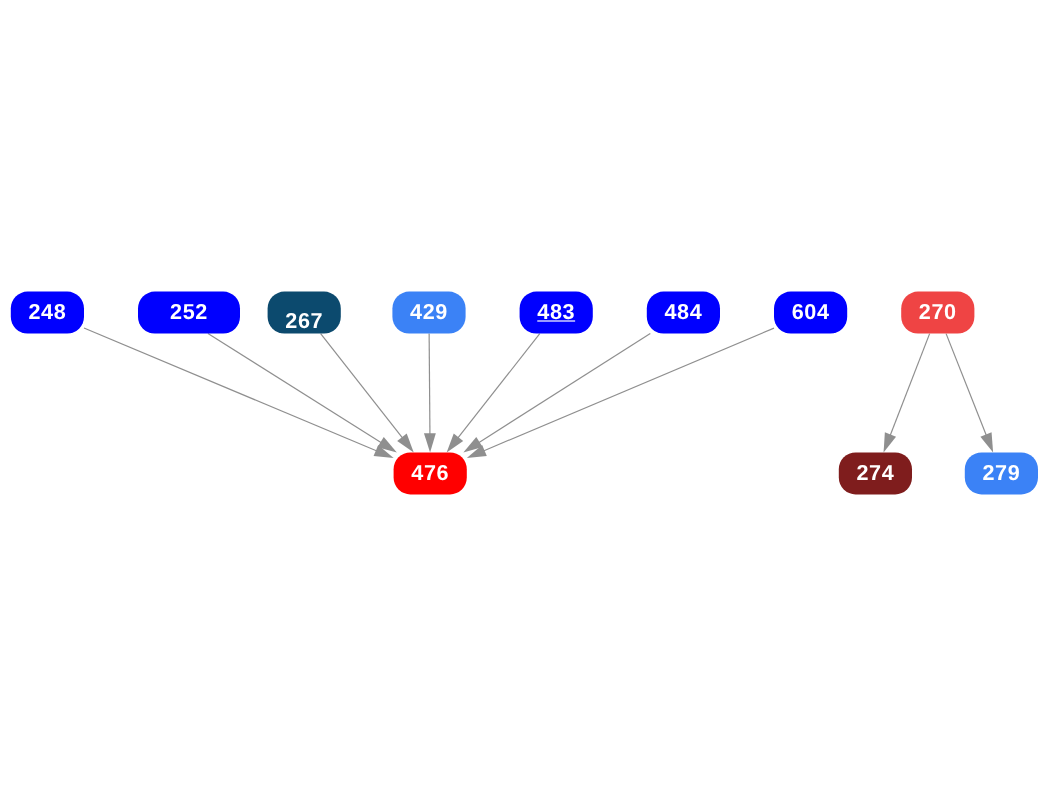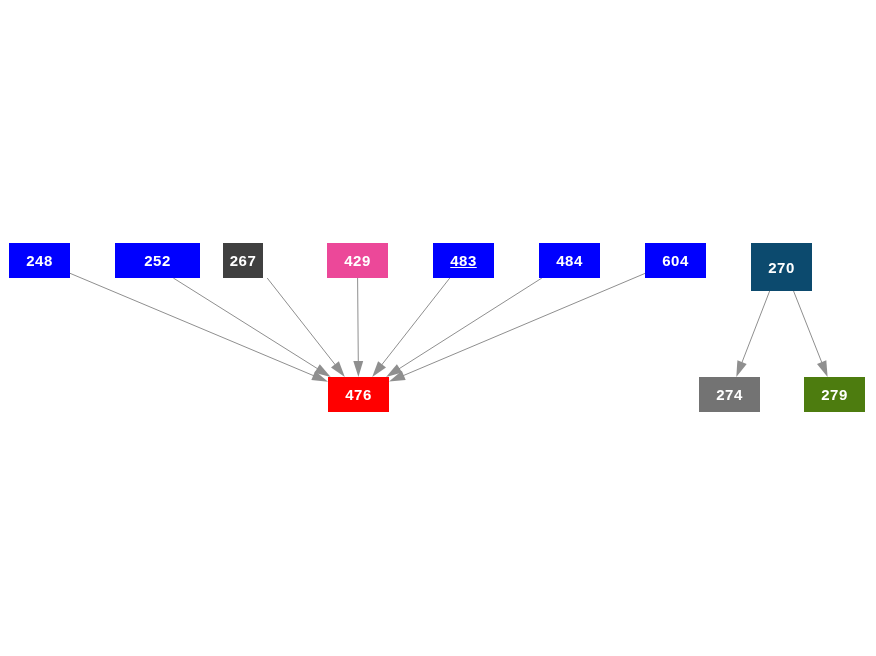--- a/index.html
+++ b/index.html
@@ -23,26 +23,27 @@
     width: 876px;
     height: 656px;
     display: block;
   }
   .graph-node {
     position: absolute;
     display: flex;
     align-items: center;
     justify-content: center;
     color: #ffffff;
-    font-size: 15px;
+    font-size: 18px;
     font-weight: bold;
     letter-spacing: 0.5px;
     box-sizing: border-box;
     cursor: default;
     user-select: none;
+    border-radius: 14px;
   }
 </style>
 </head>
 <body>
 
 <div id="graph-canvas">
   <svg id="edge-layer" xmlns="http://www.w3.org/2000/svg" viewBox="0 0 876 656">
       <g>
         <line x1="70.0" y1="273.3" x2="315.1" y2="376.3" stroke="#8f8f8f" stroke-width="1"></line>
         <polygon points="328.0,381.7 311.3,380.1 315.2,370.9" fill="#8f8f8f"></polygon>
@@ -80,40 +81,40 @@
         <polygon points="827.6,377.0 817.0,364.0 826.3,360.3" fill="#8f8f8f"></polygon>
       </g>
     </svg>
 
 <div class="graph-node" style="left: 9px; top: 243px; width: 61px; height: 35px; background: rgb(0, 0, 255); color: rgb(255, 255, 255);">
       <span>248</span>
     </div>
     <div class="graph-node" style="left: 115px; top: 243px; width: 85px; height: 35px; background: rgb(0, 0, 255); color: rgb(255, 255, 255);">
       <span>252</span>
     </div>
-    <div class="graph-node" style="left: 223px; top: 243px; width: 40px; height: 35px; background: #404040; color: rgb(255, 255, 255);">
+    <div class="graph-node" style="left: 223px; top: 243px; width: 61px; height: 35px; background: #0c4a6e; color: rgb(255, 255, 255); align-items: flex-end;">
       <span>267</span>
     </div>
-    <div class="graph-node" style="left: 327px; top: 243px; width: 61px; height: 35px; background: #ec4899; color: rgb(255, 255, 255); align-items: center;">
+    <div class="graph-node" style="left: 327px; top: 243px; width: 61px; height: 35px; background: #3b82f6; color: rgb(255, 255, 255); align-items: center;">
       <span>429</span>
     </div>
     <div class="graph-node" style="left: 433px; top: 243px; width: 61px; height: 35px; background: rgb(0, 0, 255); color: rgb(255, 255, 255); text-decoration: underline;">
       <span>483</span>
     </div>
     <div class="graph-node" style="left: 539px; top: 243px; width: 61px; height: 35px; background: rgb(0, 0, 255); color: rgb(255, 255, 255); align-items: center;">
       <span>484</span>
     </div>
     <div class="graph-node" style="left: 645px; top: 243px; width: 61px; height: 35px; background: rgb(0, 0, 255); color: rgb(255, 255, 255);">
       <span>604</span>
     </div>
-    <div class="graph-node" style="left: 751px; top: 243px; width: 61px; height: 48px; background: #0c4a6e; color: rgb(255, 255, 255);">
+    <div class="graph-node" style="left: 751px; top: 243px; width: 61px; height: 35px; background: #ef4444; color: rgb(255, 255, 255);">
       <span>270</span>
     </div>
     <div class="graph-node" style="left: 328px; top: 377px; width: 61px; height: 35px; background: rgb(255, 0, 0); color: rgb(255, 255, 255);">
       <span>476</span>
     </div>
-    <div class="graph-node" style="left: 699px; top: 377px; width: 61px; height: 35px; background: #737373; color: rgb(255, 255, 255);">
+    <div class="graph-node" style="left: 699px; top: 377px; width: 61px; height: 35px; background: #7f1d1d; color: rgb(255, 255, 255);">
       <span>274</span>
     </div>
-    <div class="graph-node" style="left: 804px; top: 377px; width: 61px; height: 35px; background: #4d7c0f; color: rgb(255, 255, 255);">
+    <div class="graph-node" style="left: 804px; top: 377px; width: 61px; height: 35px; background: #3b82f6; color: rgb(255, 255, 255);">
       <span>279</span>
     </div>
   </div>
 
 </body></html>

